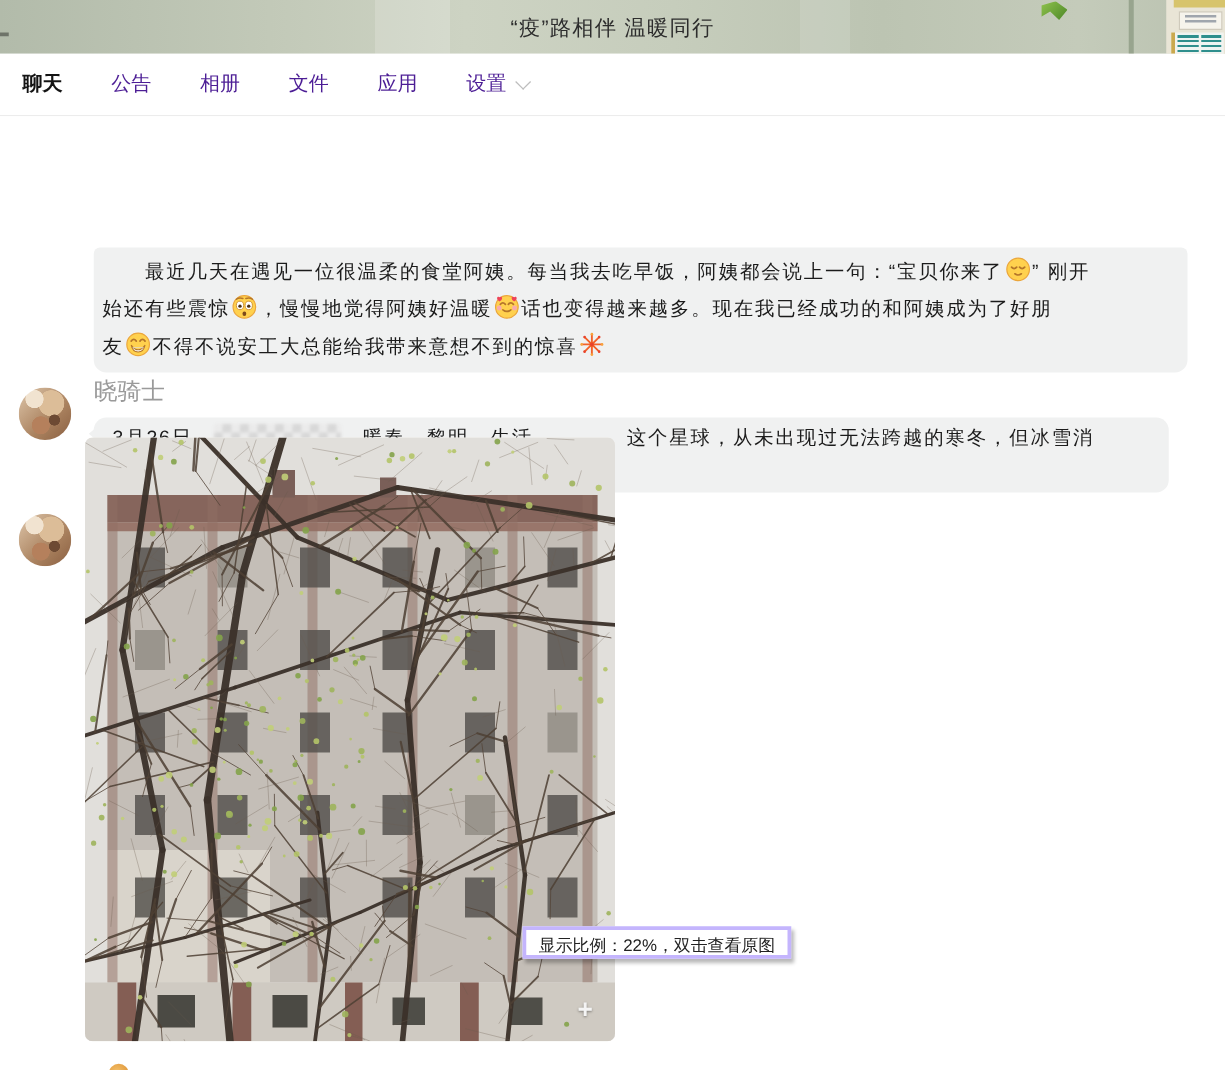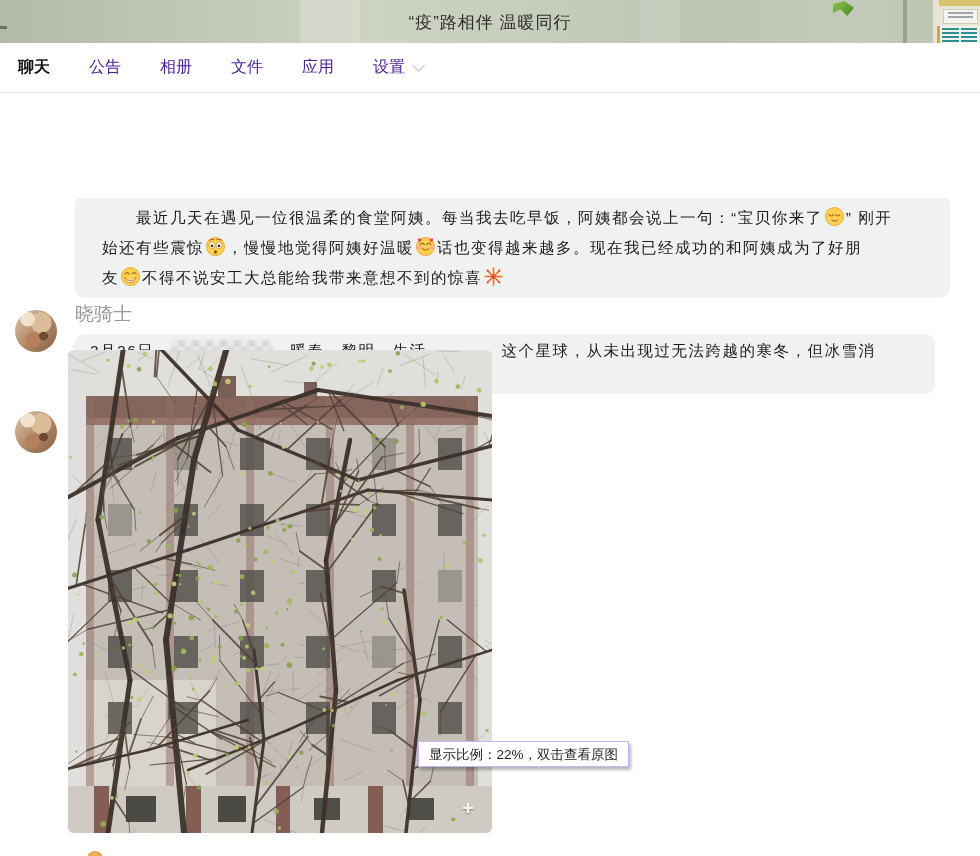--- a/index.html
+++ b/index.html
@@ -42,40 +42,40 @@
   .avatar{position:absolute;width:42px;height:42px;border-radius:50%;cursor:pointer;
     background:
       radial-gradient(circle at 30% 22%, #f1e3d0 0 16%, rgba(0,0,0,0) 17%),
       radial-gradient(circle at 68% 62%, #6d4a33 0 11%, rgba(0,0,0,0) 12%),
       radial-gradient(circle at 42% 72%, #b5805c 0 18%, rgba(0,0,0,0) 19%),
       radial-gradient(circle at 62% 30%, #dcbd98 0 26%, rgba(0,0,0,0) 27%),
       linear-gradient(135deg,#dec6aa,#aa825f 60%,#8a5f41)}
   .msg-author{position:absolute;left:75px;font-size:19px;color:#9a9a9a;line-height:16px}
   .bubble{position:absolute;background:#f0f1f1;color:#1b1b1b;font-size:15.5px;
     letter-spacing:1.5px;border-radius:10px;box-sizing:border-box}
-  #bubble1{left:75px;top:105px;width:875px;padding:5px 27px;line-height:30px;
+  #bubble1{left:75px;top:105px;width:875px;padding:5px 7px;line-height:30px;
     border-top-left-radius:5px;border-top-right-radius:5px}
   #bubble2{left:75px;top:241px;width:860px;padding:3px 15px;line-height:27px}
   #bubble2::before{content:"";position:absolute;left:-9px;top:8px;border:5px solid transparent;
     border-right:6px solid #f0f1f1}
   .emoji{display:inline-block;width:21px;height:21px;vertical-align:-4px;margin:0 1px}
   .emoji svg{width:100%;height:100%;display:block}
   .redacted{display:inline-block;width:102px;height:20px;vertical-align:-4px;border-radius:2px;
     background:
       linear-gradient(45deg,#d7d7d7 25%,rgba(0,0,0,0) 25%,rgba(0,0,0,0) 75%,#d7d7d7 75%),
       linear-gradient(45deg,#d7d7d7 25%,#ebebeb 25%,#ebebeb 75%,#d7d7d7 75%);
     background-size:14px 14px;background-position:0 0,7px 7px;filter:blur(1.2px)}
   .widegap{display:inline-block;width:58px}
 
   
   .photo-wrap{position:absolute;left:68px;top:350px;width:424px;height:483px}
   .photo-frame{position:absolute;left:0;top:0;width:424px;height:483px;border-radius:6px;
     overflow:hidden;cursor:pointer;background:#ecebe7}
   .tooltip{position:absolute;left:350px;top:391px;height:26px;background:#fff;
-    border:1px solid #c4b5fd;box-shadow:2px 3px 3px rgba(0,0,0,.28);
+    border:3px solid #c4b5fd;box-shadow:2px 3px 3px rgba(0,0,0,.28);
     padding:4px 10px;font-size:13.5px;line-height:17px;color:#222;white-space:nowrap;
     box-sizing:border-box;z-index:5}
   .plus{position:absolute;left:394px;top:446px;color:#f4f4f4;font-size:21px;font-weight:bold;
     text-shadow:0 1px 2px rgba(0,0,0,.4);z-index:4}
   .next-avatar{position:absolute;left:87px;top:851px;width:16px;height:16px;border-radius:50%;
     background:radial-gradient(circle at 40% 40%,#f4c06a,#d98a2b)}
 </style>
 </head>
 <body>
 

